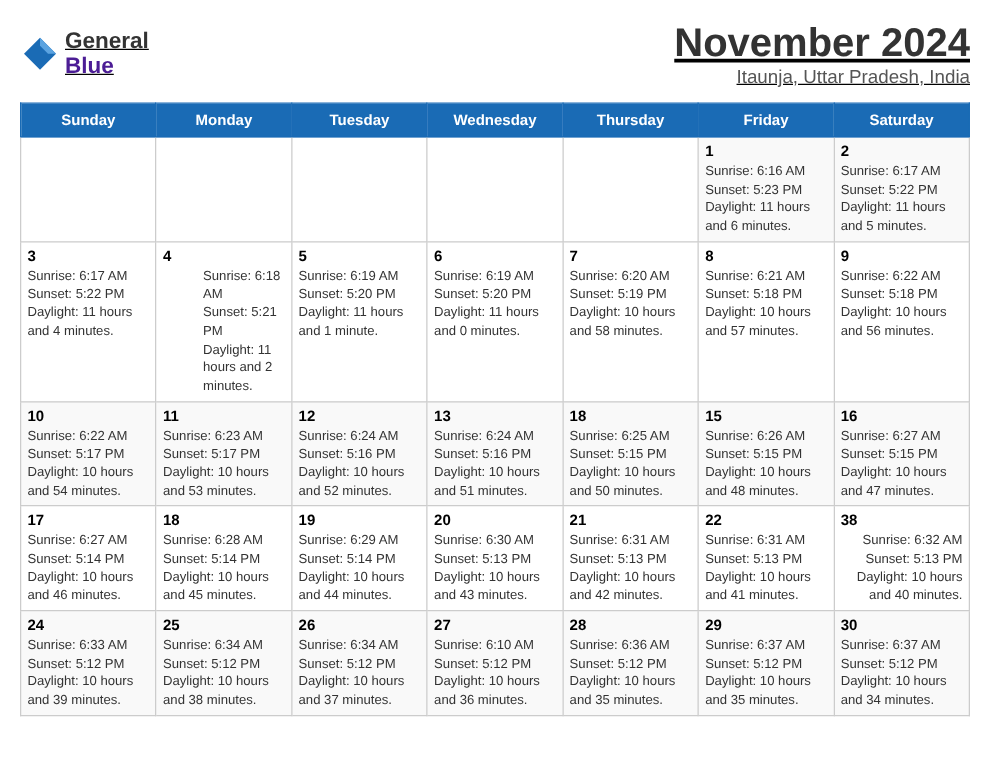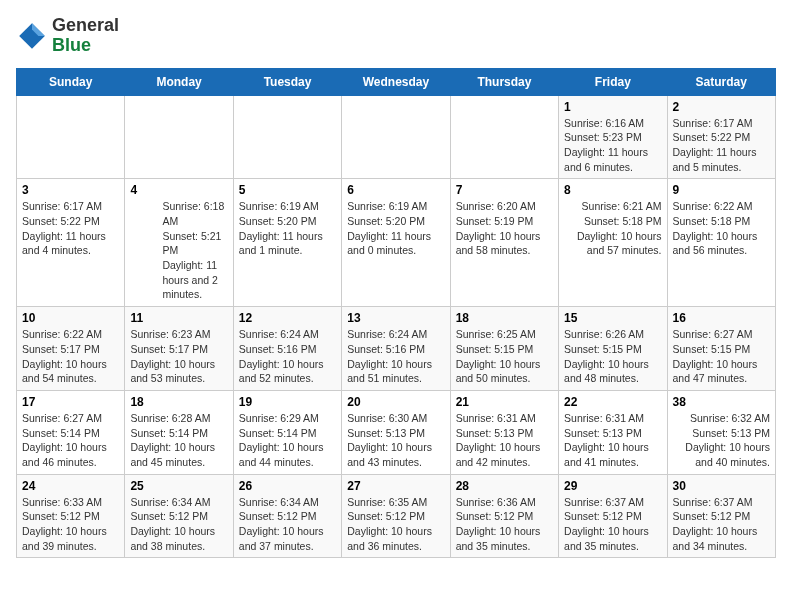--- a/index.html
+++ b/index.html
@@ -8,33 +8,34 @@
       background: #fff;
       width: 792px;
       min-height: 612px;
       padding: 16px;
     }
     .header {
       display: flex;
       align-items: center;
       justify-content: space-between;
       margin-bottom: 12px;
+      text-decoration: underline;
     }
     .logo {
       display: flex;
       align-items: center;
       gap: 4px;
     }
     .logo-text {
       font-size: 18px;
       font-weight: bold;
       line-height: 1.1;
     }
     .logo-text .general { color: #333; }
-    .logo-text .blue { color: #15803d; }
+    .logo-text .blue { color: #4c1d95; }
     .logo-icon {
       width: 32px;
       height: 32px;
     }
     .title-block {
       text-align: right;
     }
     .month-title {
       font-size: 32px;
       font-weight: bold;
@@ -95,20 +96,24 @@
   <div class="logo">
     <svg class="logo-icon" viewBox="0 0 40 40">
       <polygon points="20,4 36,20 20,36 4,20" fill="#1a6bb5"></polygon>
       <polygon points="20,4 36,20 28,20 20,12" fill="#5ba3e0"></polygon>
     </svg>
     <div class="logo-text">
       <div><span class="general">General</span></div>
       <div><span class="blue">Blue</span></div>
     </div>
   </div>
+  <div class="title-block">
+    <div class="month-title">November 2024</div>
+    <div class="subtitle">Itaunja, Uttar Pradesh, India</div>
+  </div>
 </div>
 
 <table class="calendar">
   <thead>
     <tr id="calendar-header-row">
     <th>Sunday</th>
         <th>Monday</th>
         <th>Tuesday</th>
         <th>Wednesday</th>
         <th>Thursday</th>
@@ -162,21 +167,21 @@
 Daylight: 11 hours and 0 minutes.</div>
         </td>
         <td>
           <span class="day-number">7</span>
           <div class="day-info" style="white-space: pre-wrap;">Sunrise: 6:20 AM
 Sunset: 5:19 PM
 Daylight: 10 hours and 58 minutes.</div>
         </td>
         <td>
           <span class="day-number">8</span>
-          <div class="day-info" style="white-space: pre-wrap; text-align: right;">Sunrise: 6:21 AM
+          <div class="day-info" style="white-space: pre-wrap;">Sunrise: 6:21 AM
 Sunset: 5:18 PM
 Daylight: 10 hours and 57 minutes.</div>
         </td>
         <td>
           <span class="day-number">9</span>
           <div class="day-info" style="white-space: pre-wrap;">Sunrise: 6:22 AM
 Sunset: 5:18 PM
 Daylight: 10 hours and 56 minutes.</div>
         </td>
       </tr>
@@ -282,21 +287,21 @@
 Daylight: 10 hours and 38 minutes.</div>
         </td>
         <td>
           <span class="day-number">26</span>
           <div class="day-info" style="white-space: pre-wrap;">Sunrise: 6:34 AM
 Sunset: 5:12 PM
 Daylight: 10 hours and 37 minutes.</div>
         </td>
         <td>
           <span class="day-number">27</span>
-          <div class="day-info" style="white-space: pre-wrap;">Sunrise: 6:35 AM
+          <div class="day-info" style="white-space: pre-wrap;">Sunrise: 6:10 AM
 Sunset: 5:12 PM
 Daylight: 10 hours and 36 minutes.</div>
         </td>
         <td>
           <span class="day-number">28</span>
           <div class="day-info" style="white-space: pre-wrap;">Sunrise: 6:36 AM
 Sunset: 5:12 PM
 Daylight: 10 hours and 35 minutes.</div>
         </td>
         <td>

